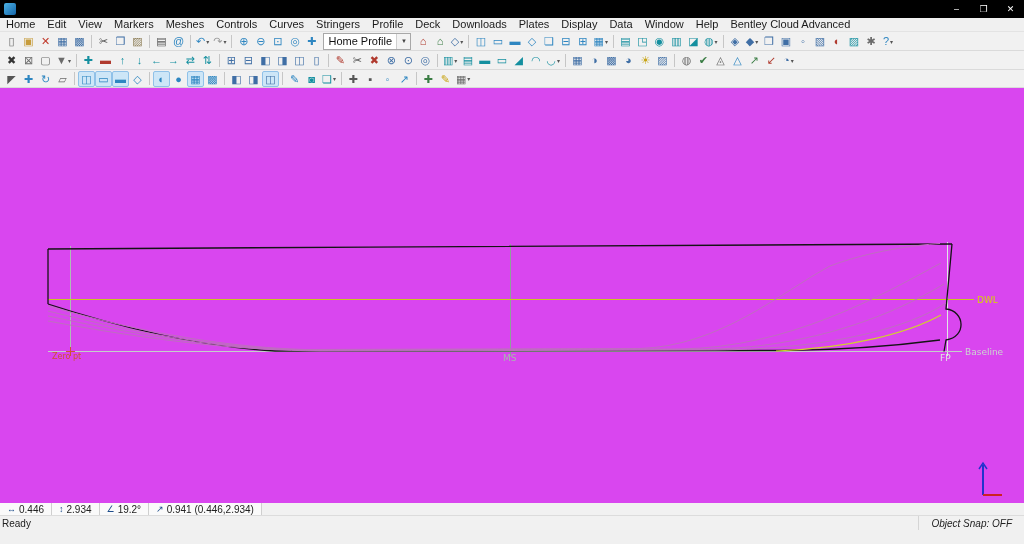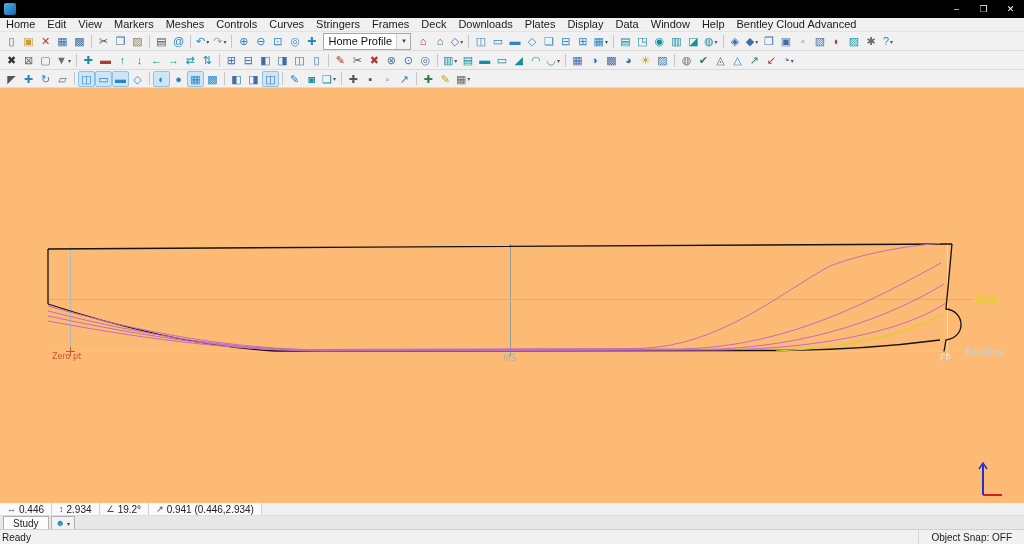--- a/index.html
+++ b/index.html
@@ -30,21 +30,21 @@
   .tb-glyph{font-size:11px;line-height:14px;}
   .tb-dd{font-size:6px;color:#555;margin-left:1px;}
   .tb-sep{width:1px;height:13px;background:#c6c6c6;margin:0 3px;flex:0 0 1px;}
   .tb-combo{height:17px;width:88px;background:#fff;border:1px solid #a8a8a8;display:inline-flex;
     align-items:center;justify-content:space-between;font-size:11px;padding-left:4px;margin:0 3px;
     box-sizing:border-box;flex:0 0 88px;color:#111;}
   .combo-caret{width:13px;height:100%;display:flex;align-items:center;justify-content:center;
     font-size:6px;color:#444;border-left:1px solid #d0d0d0;background:#f3f3f3;}
 
   
-  .canvas-wrap{position:relative;flex:0 0 415px;height:415px;background:#fdba74;}
+  .canvas-wrap{position:relative;flex:0 0 415px;height:415px;background:#d946ef;}
   .canvas-wrap svg{display:block;}
   .canvas-wrap text{font-family:"DejaVu Sans",sans-serif;}
 
   
   .coordbar{height:13px;flex:0 0 13px;background:#f1f1f1;display:flex;align-items:stretch;font-size:10px;
     border-bottom:1px solid #dcdcdc;box-sizing:border-box;}
   .coord-cell{display:flex;align-items:center;gap:3px;padding:0 7px;background:#fafafa;
     border-right:1px solid #cfcfcf;color:#222;white-space:nowrap;}
   .coord-icon{font-size:9px;color:#1f4e8c;}
 
@@ -55,21 +55,21 @@
     display:flex;align-items:center;padding:0 9px;color:#222;box-sizing:border-box;}
   .user-btn{height:13px;display:flex;align-items:center;border:1px solid #b0b0b0;border-bottom:none;
     background:#f2f2f2;padding:0 4px;margin-left:2px;gap:2px;box-sizing:border-box;}
   .user-icon{color:#2e86c1;font-size:9px;line-height:9px;}
   .user-caret{font-size:6px;color:#444;}
 
   
   .statusbar{height:14px;flex:0 0 14px;background:#f1f1f1;display:flex;align-items:stretch;font-size:10px;color:#222;}
   .status-ready{padding-left:2px;flex:1;display:flex;align-items:center;}
   .status-path{padding:0 10px;border-left:1px solid #d5d5d5;display:flex;align-items:center;margin-right:42px;white-space:nowrap;}
-  .status-snap{padding:0 12px;border-left:1px solid #d5d5d5;display:flex;align-items:center;white-space:nowrap;}
+  .status-snap{padding:0 12px;border-left:1px solid #d5d5d5;display:flex;align-items:center;white-space:nowrap;font-style:italic;}
 </style>
 </head>
 <body>
 
 <div class="app">
 
   <div class="titlebar">
     <div class="app-icon"></div>
     <div class="flex-spacer"></div>
     <div class="winbtn">
@@ -85,21 +85,21 @@
 
   <div class="menubar" id="menubar">
       <div class="menu-item">Home</div>
       <div class="menu-item">Edit</div>
       <div class="menu-item">View</div>
       <div class="menu-item">Markers</div>
       <div class="menu-item">Meshes</div>
       <div class="menu-item">Controls</div>
       <div class="menu-item">Curves</div>
       <div class="menu-item">Stringers</div>
-      <div class="menu-item">Frames</div>
+      <div class="menu-item">Profile</div>
       <div class="menu-item">Deck</div>
       <div class="menu-item">Downloads</div>
       <div class="menu-item">Plates</div>
       <div class="menu-item">Display</div>
       <div class="menu-item">Data</div>
       <div class="menu-item">Window</div>
       <div class="menu-item">Help</div>
       <div class="menu-item">Bentley Cloud Advanced</div>
     </div>
 
@@ -533,28 +533,19 @@
       <div class="coord-cell">
         <span class="coord-icon">∠</span>
         <span>19.2°</span>
       </div>
       <div class="coord-cell">
         <span class="coord-icon">↗</span>
         <span>0.941 (0.446,2.934)</span>
       </div>
     </div>
 
-  <div class="studybar">
-    <div class="study-tab">
-      <span>Study</span>
-    </div>
-    <div class="user-btn">
-      <span class="user-icon">☻</span>
-      <span class="user-caret">▾</span>
-    </div>
-  </div>
 
   <div class="statusbar">
     <div class="status-ready">Ready</div>
     <div class="status-snap">Object Snap: OFF</div>
   </div>
 
 </div>
 
 </body></html>

